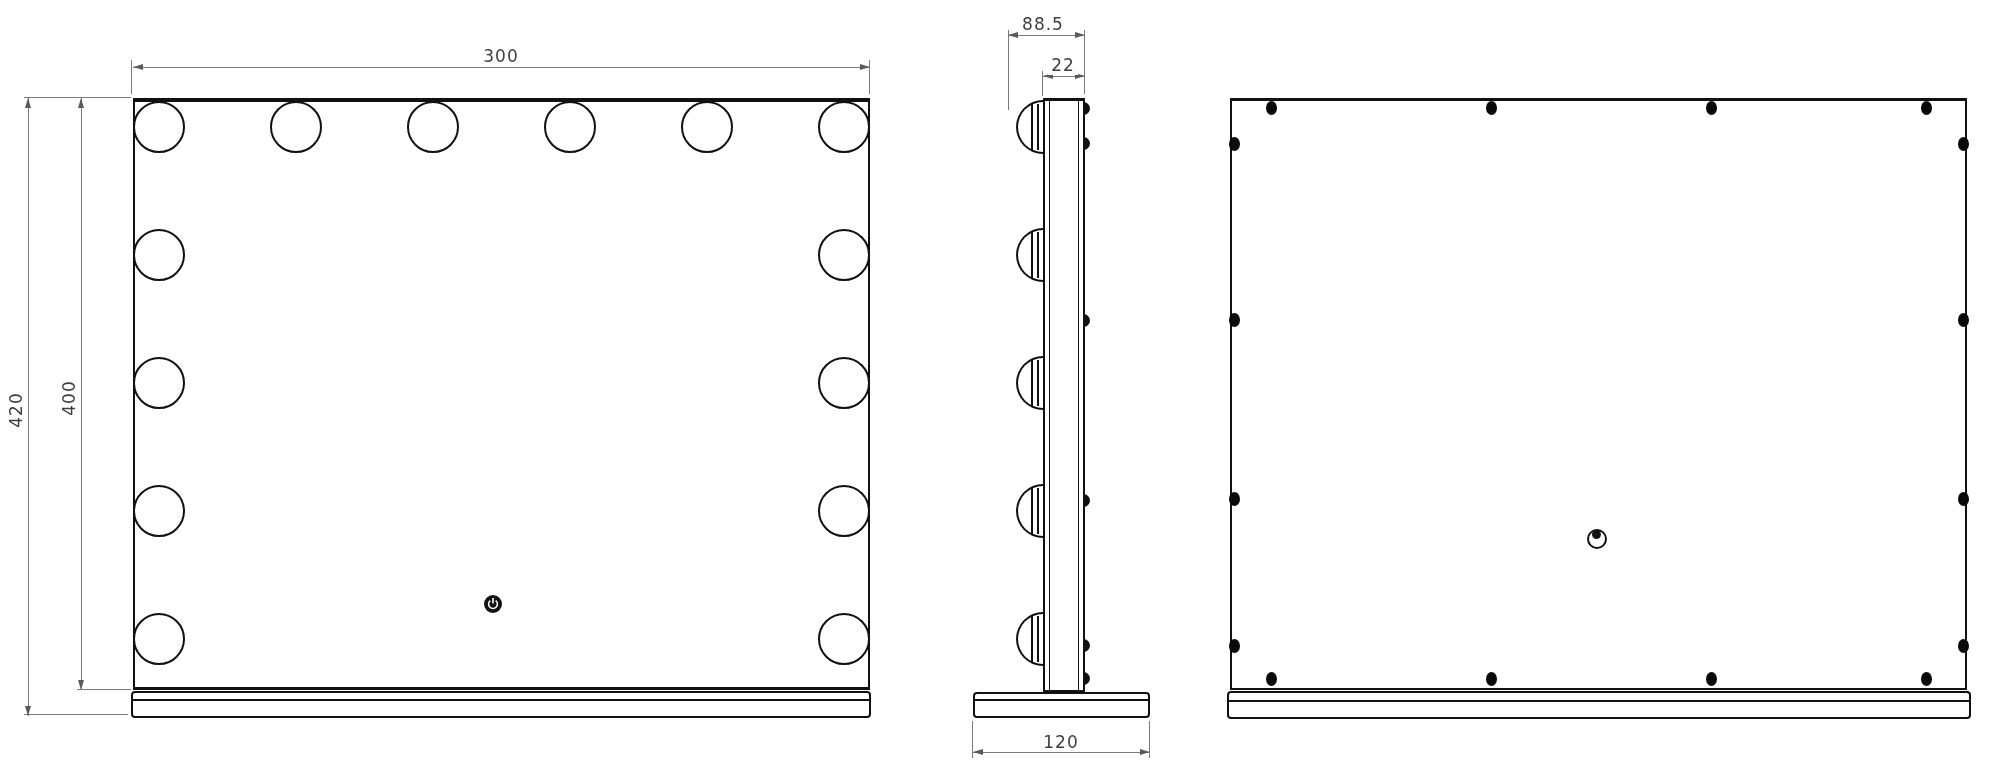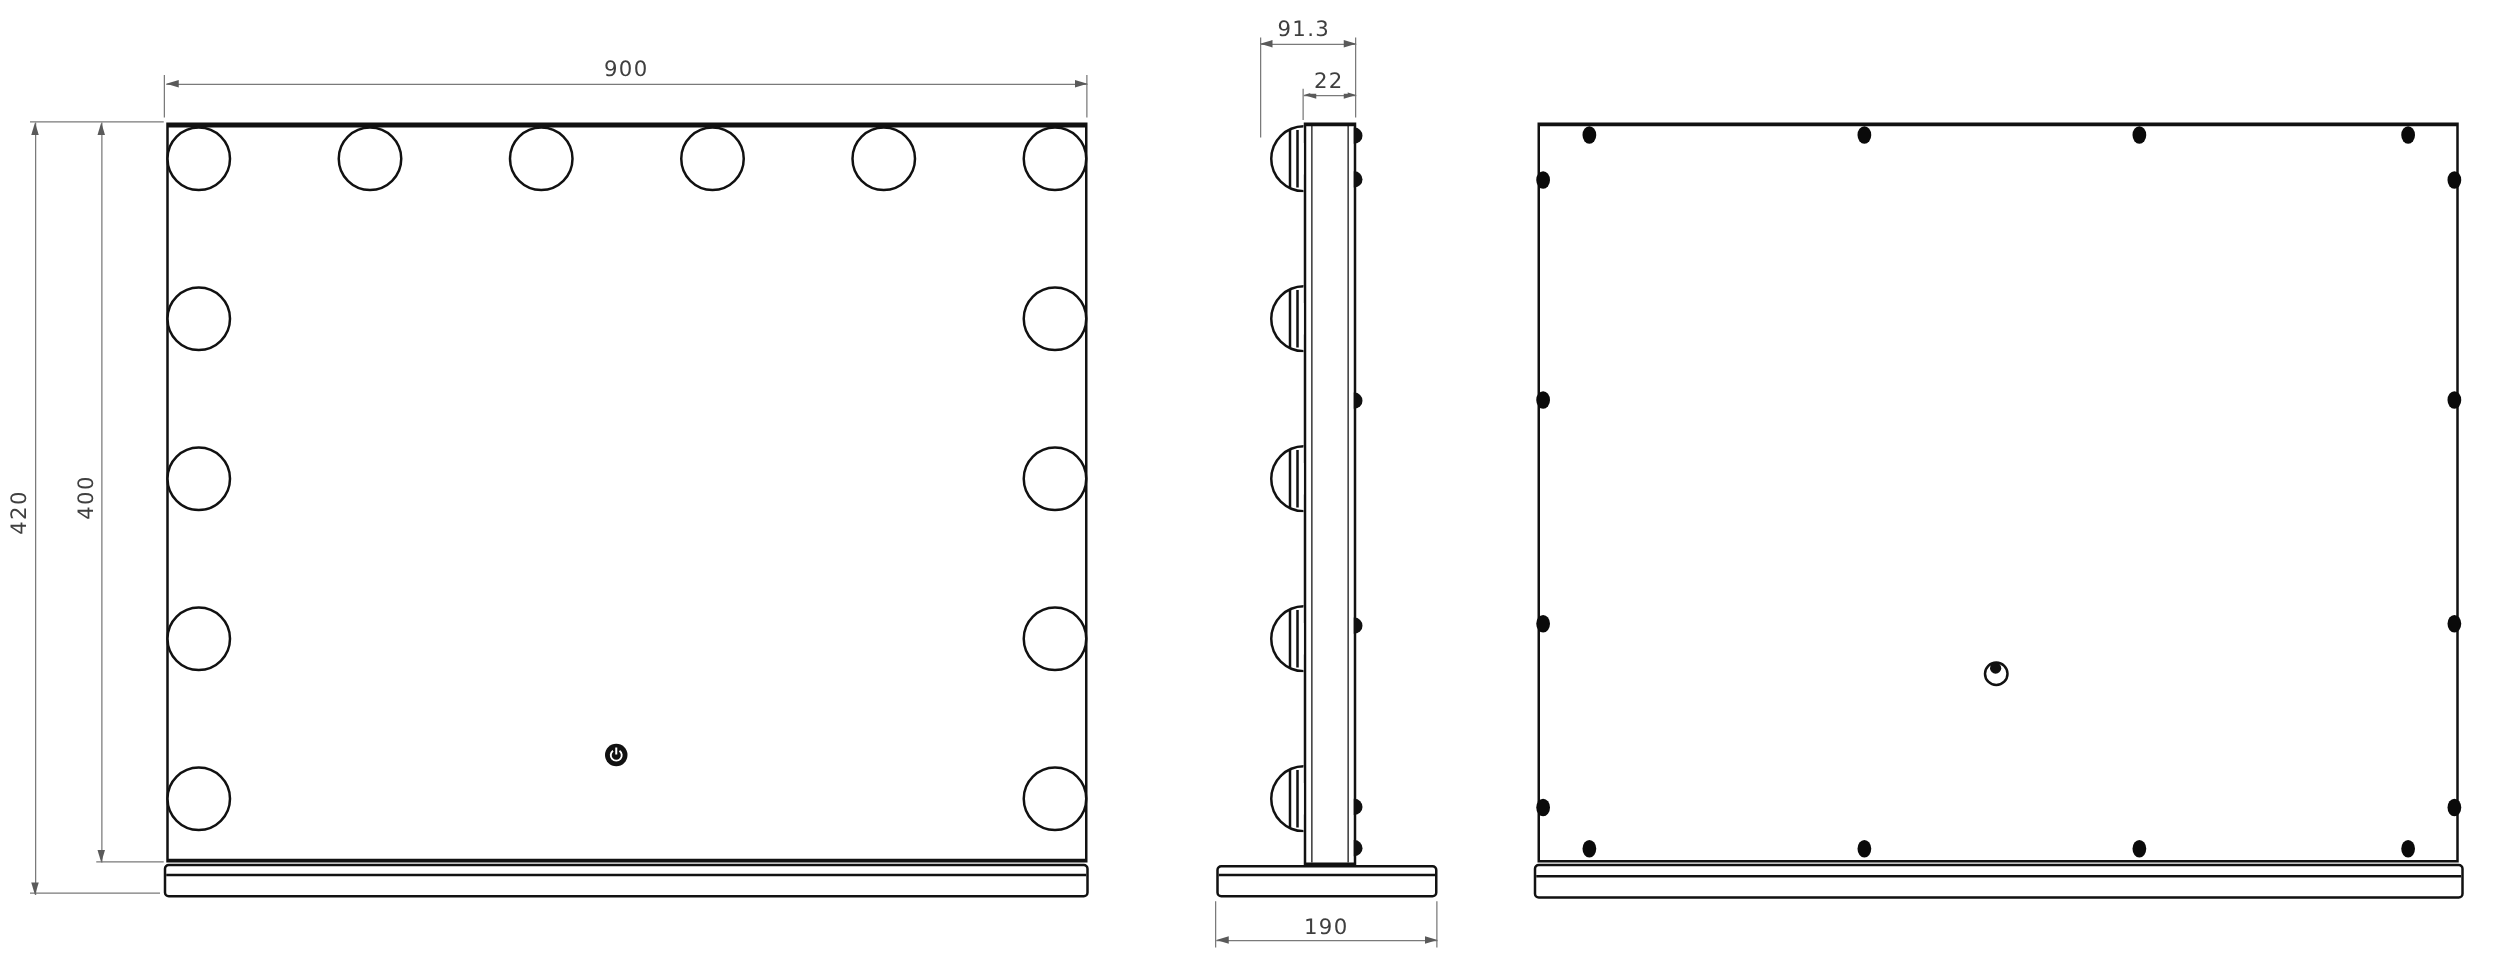--- a/index.html
+++ b/index.html
@@ -63,21 +63,21 @@
       <path d="M 6.4 5.6 A 4.4 4.4 0 1 0 11.6 5.6" fill="none" stroke="#ffffff" stroke-width="1.5"></path>
       <line x1="9" y1="3" x2="9" y2="8.6" stroke="#ffffff" stroke-width="1.6"></line>
     </svg>
   </div>
 
   <div class="vline" style="left:131px;top:60px;height:34px;"></div>
   <div class="vline" style="left:869px;top:60px;height:34px;"></div>
   <div class="hline" style="left:133px;top:67px;width:737px;"></div>
   <div class="arr left" style="left:133px;top:64px;"></div>
   <div class="arr right" style="left:860px;top:64px;"></div>
-  <span class="dim-label" style="left:501px;top:56px;">900</span>
+  <span class="dim-label" style="left:501px;top:56px;">300</span>
 
   <div class="hline" style="left:24px;top:97px;width:107px;"></div>
   <div class="hline" style="left:24px;top:714px;width:104px;"></div>
   <div class="vline" style="left:28px;top:98px;height:618px;"></div>
   <div class="arr up" style="left:25px;top:98px;"></div>
   <div class="arr down" style="left:25px;top:706px;"></div>
   <span class="dim-label rot" style="left:16px;top:410px;">420</span>
 
   <div class="hline" style="left:77px;top:689px;width:54px;"></div>
   <div class="vline" style="left:81px;top:98px;height:592px;"></div>
@@ -91,34 +91,34 @@
   <div class="obj side-base"></div>
   <div class="objline-h side-base-inner"></div>
   <div id="side-bulbs"></div>
   <div id="side-bumps"></div>
 
   <div class="vline" style="left:1008px;top:30px;height:80px;"></div>
   <div class="vline" style="left:1084px;top:30px;height:64px;"></div>
   <div class="hline" style="left:1008px;top:35px;width:77px;"></div>
   <div class="arr left" style="left:1008px;top:32px;"></div>
   <div class="arr right" style="left:1075px;top:32px;"></div>
-  <span class="dim-label" style="left:1043px;top:24px;">91.3</span>
+  <span class="dim-label" style="left:1043px;top:24px;">88.5</span>
 
   <div class="vline" style="left:1042px;top:71px;height:25px;"></div>
   <div class="hline" style="left:1043px;top:76px;width:42px;"></div>
   <div class="arr left" style="left:1043px;top:73px;"></div>
   <div class="arr right" style="left:1075px;top:73px;"></div>
   <span class="dim-label" style="left:1063px;top:65px;">22</span>
 
   <div class="vline" style="left:972px;top:721px;height:37px;"></div>
   <div class="vline" style="left:1149px;top:721px;height:37px;"></div>
   <div class="hline" style="left:973px;top:752px;width:177px;"></div>
   <div class="arr left" style="left:973px;top:749px;"></div>
   <div class="arr right" style="left:1140px;top:749px;"></div>
-  <span class="dim-label" style="left:1061px;top:742px;">190</span>
+  <span class="dim-label" style="left:1061px;top:742px;">120</span>
 
   <div class="obj back-panel"></div>
   <div class="obj back-base"></div>
   <div class="objline-h back-base-inner"></div>
   <div id="back-screws"></div>
   <div class="keyhole-ring"></div>
   <div class="keyhole-dot"></div>
 
 <div class="bulb" style="left: 133px; top: 101px;"></div>
     <div class="bulb" style="left: 270px; top: 101px;"></div>

